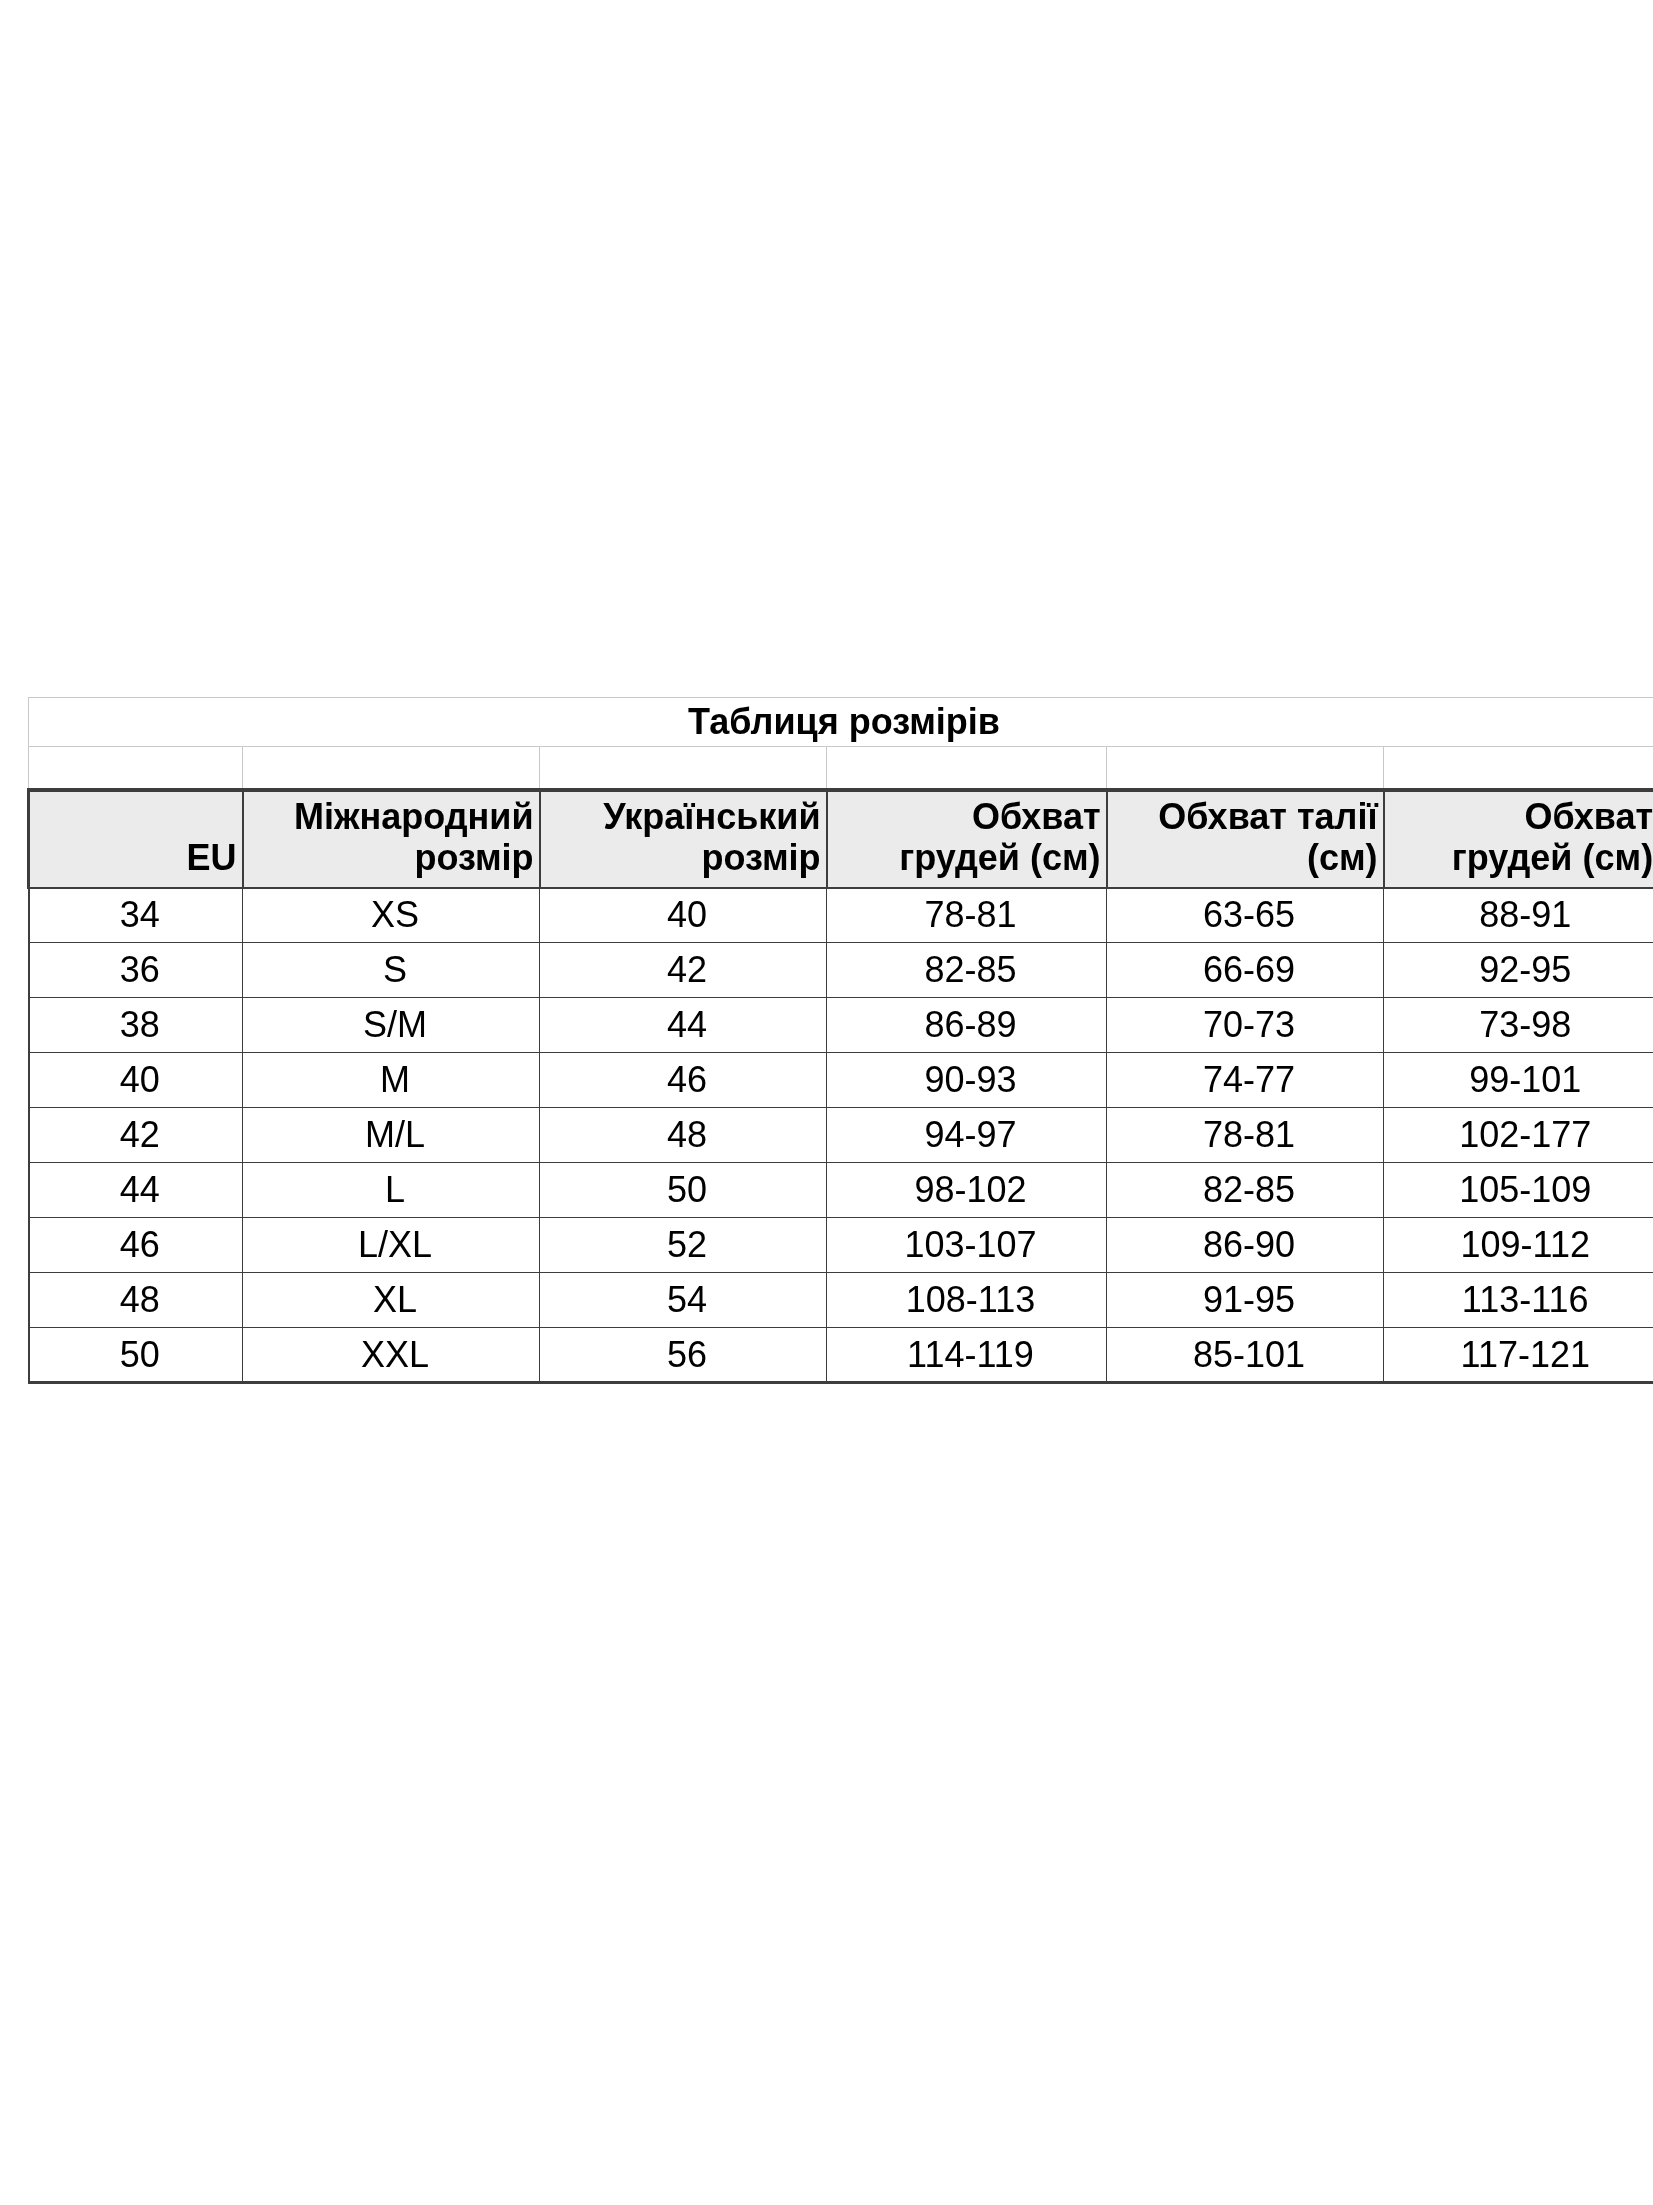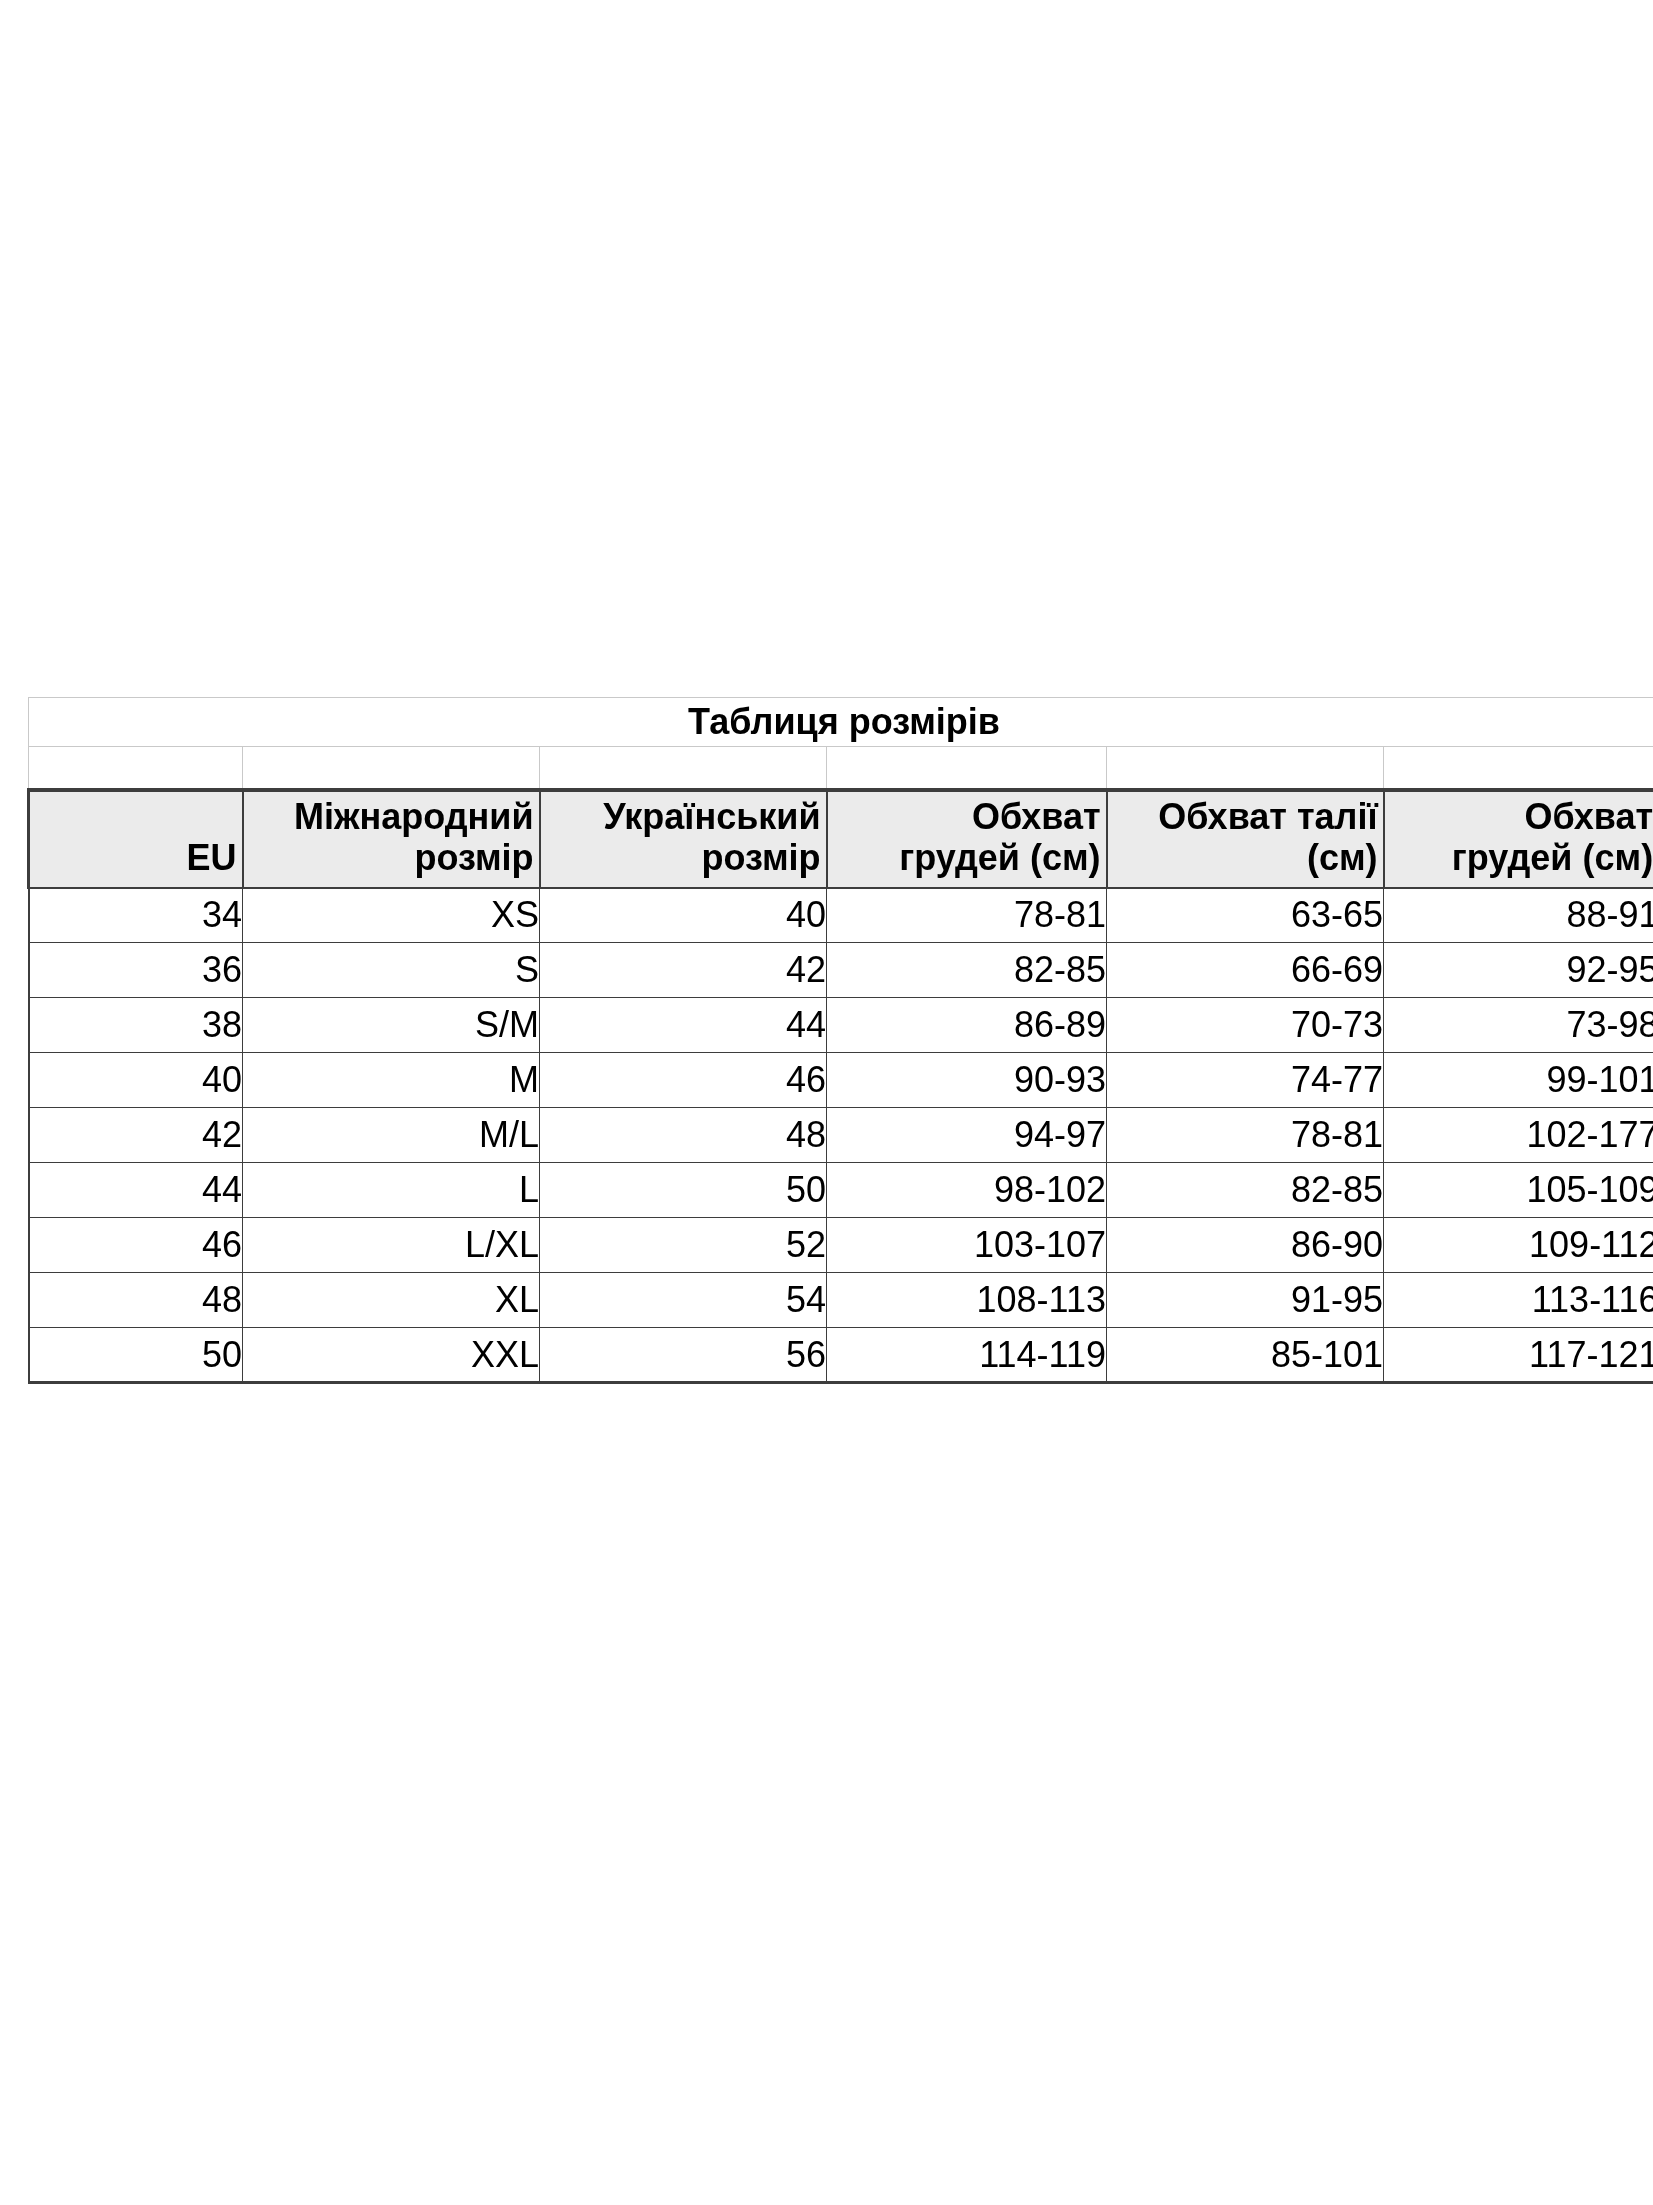--- a/index.html
+++ b/index.html
@@ -66,21 +66,21 @@
   tr.header-row th .hline {
     display: block;
     line-height: 41px;
     white-space: nowrap;
   }
   
   tbody.data-rows td {
     height: 55px;
     border: 1.6px solid var(--border-dark);
     font-size: 36px;
-    text-align: right;
+    text-align: center;
     vertical-align: middle;
     padding-left: 8px;
     background: var(--page-bg);
   }
   tbody.data-rows td:first-child { border-left-width: 2.5px; }
   tbody.data-rows td:last-child  { border-right-width: 2.5px; }
   tbody.data-rows tr:last-child td { border-bottom-width: 3.3px; }
   tr.header-row th:first-child { border-left-width: 3.3px; }
   tr.header-row th:last-child  { border-right-width: 3.3px; }
 </style>

